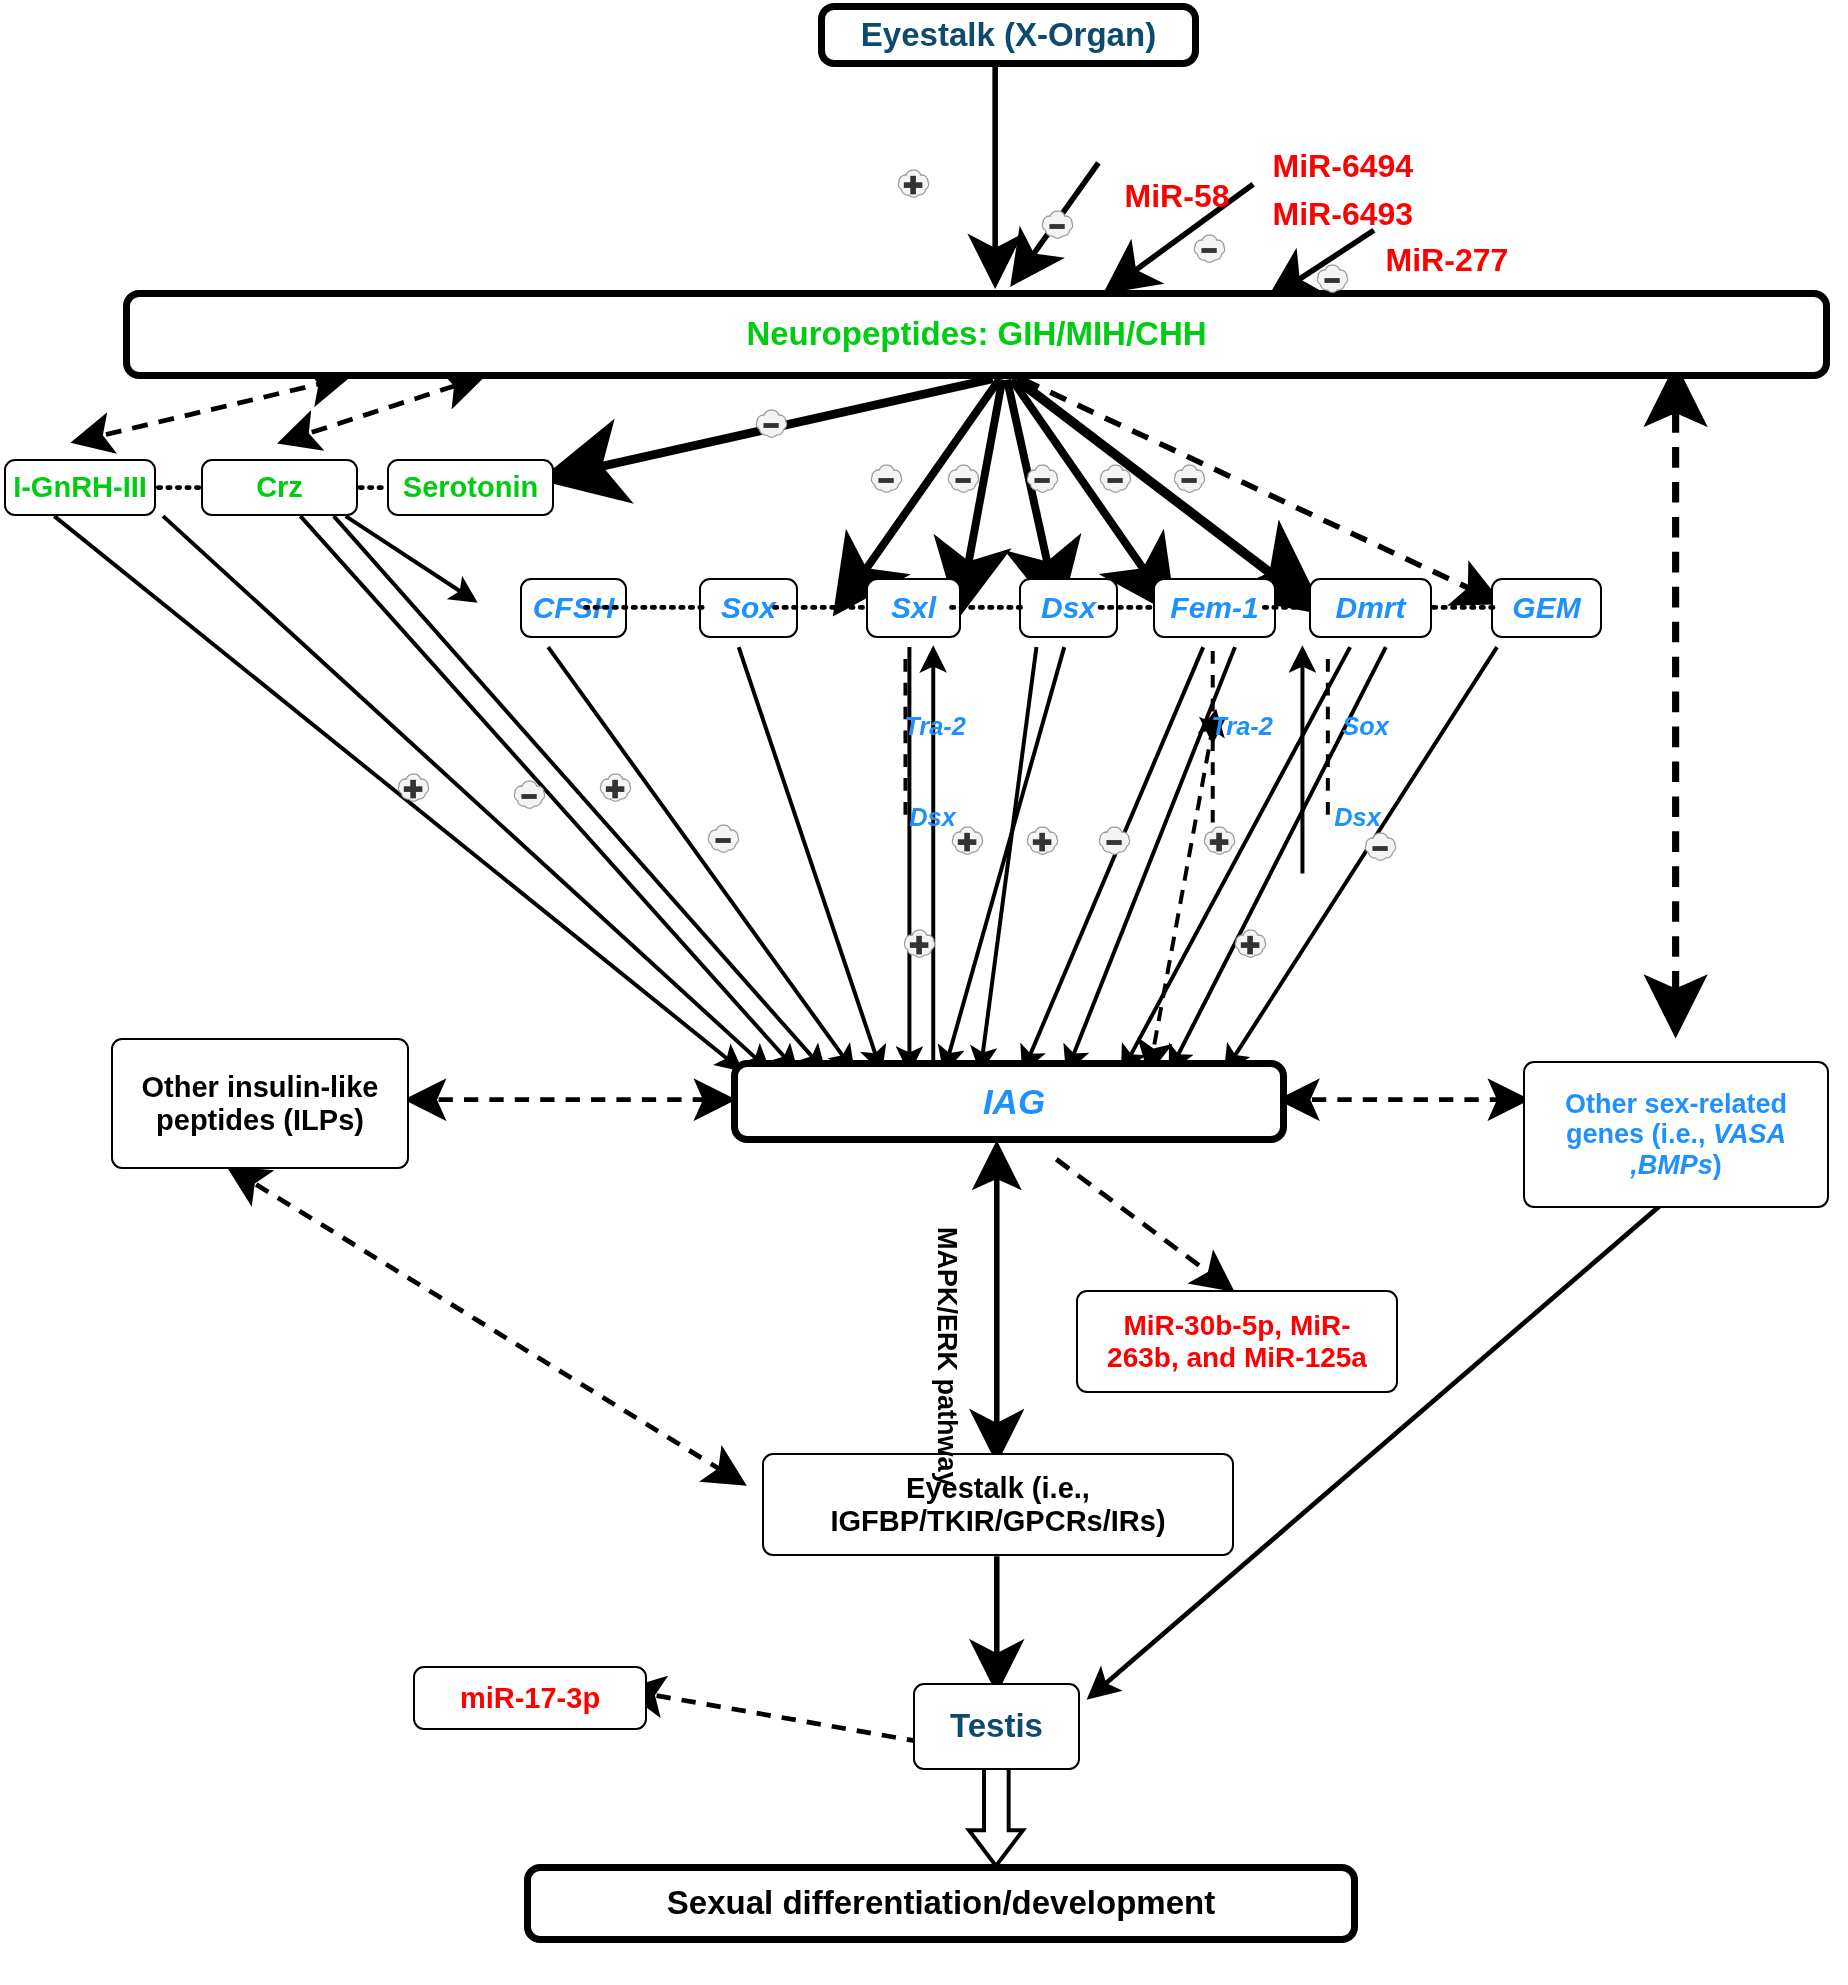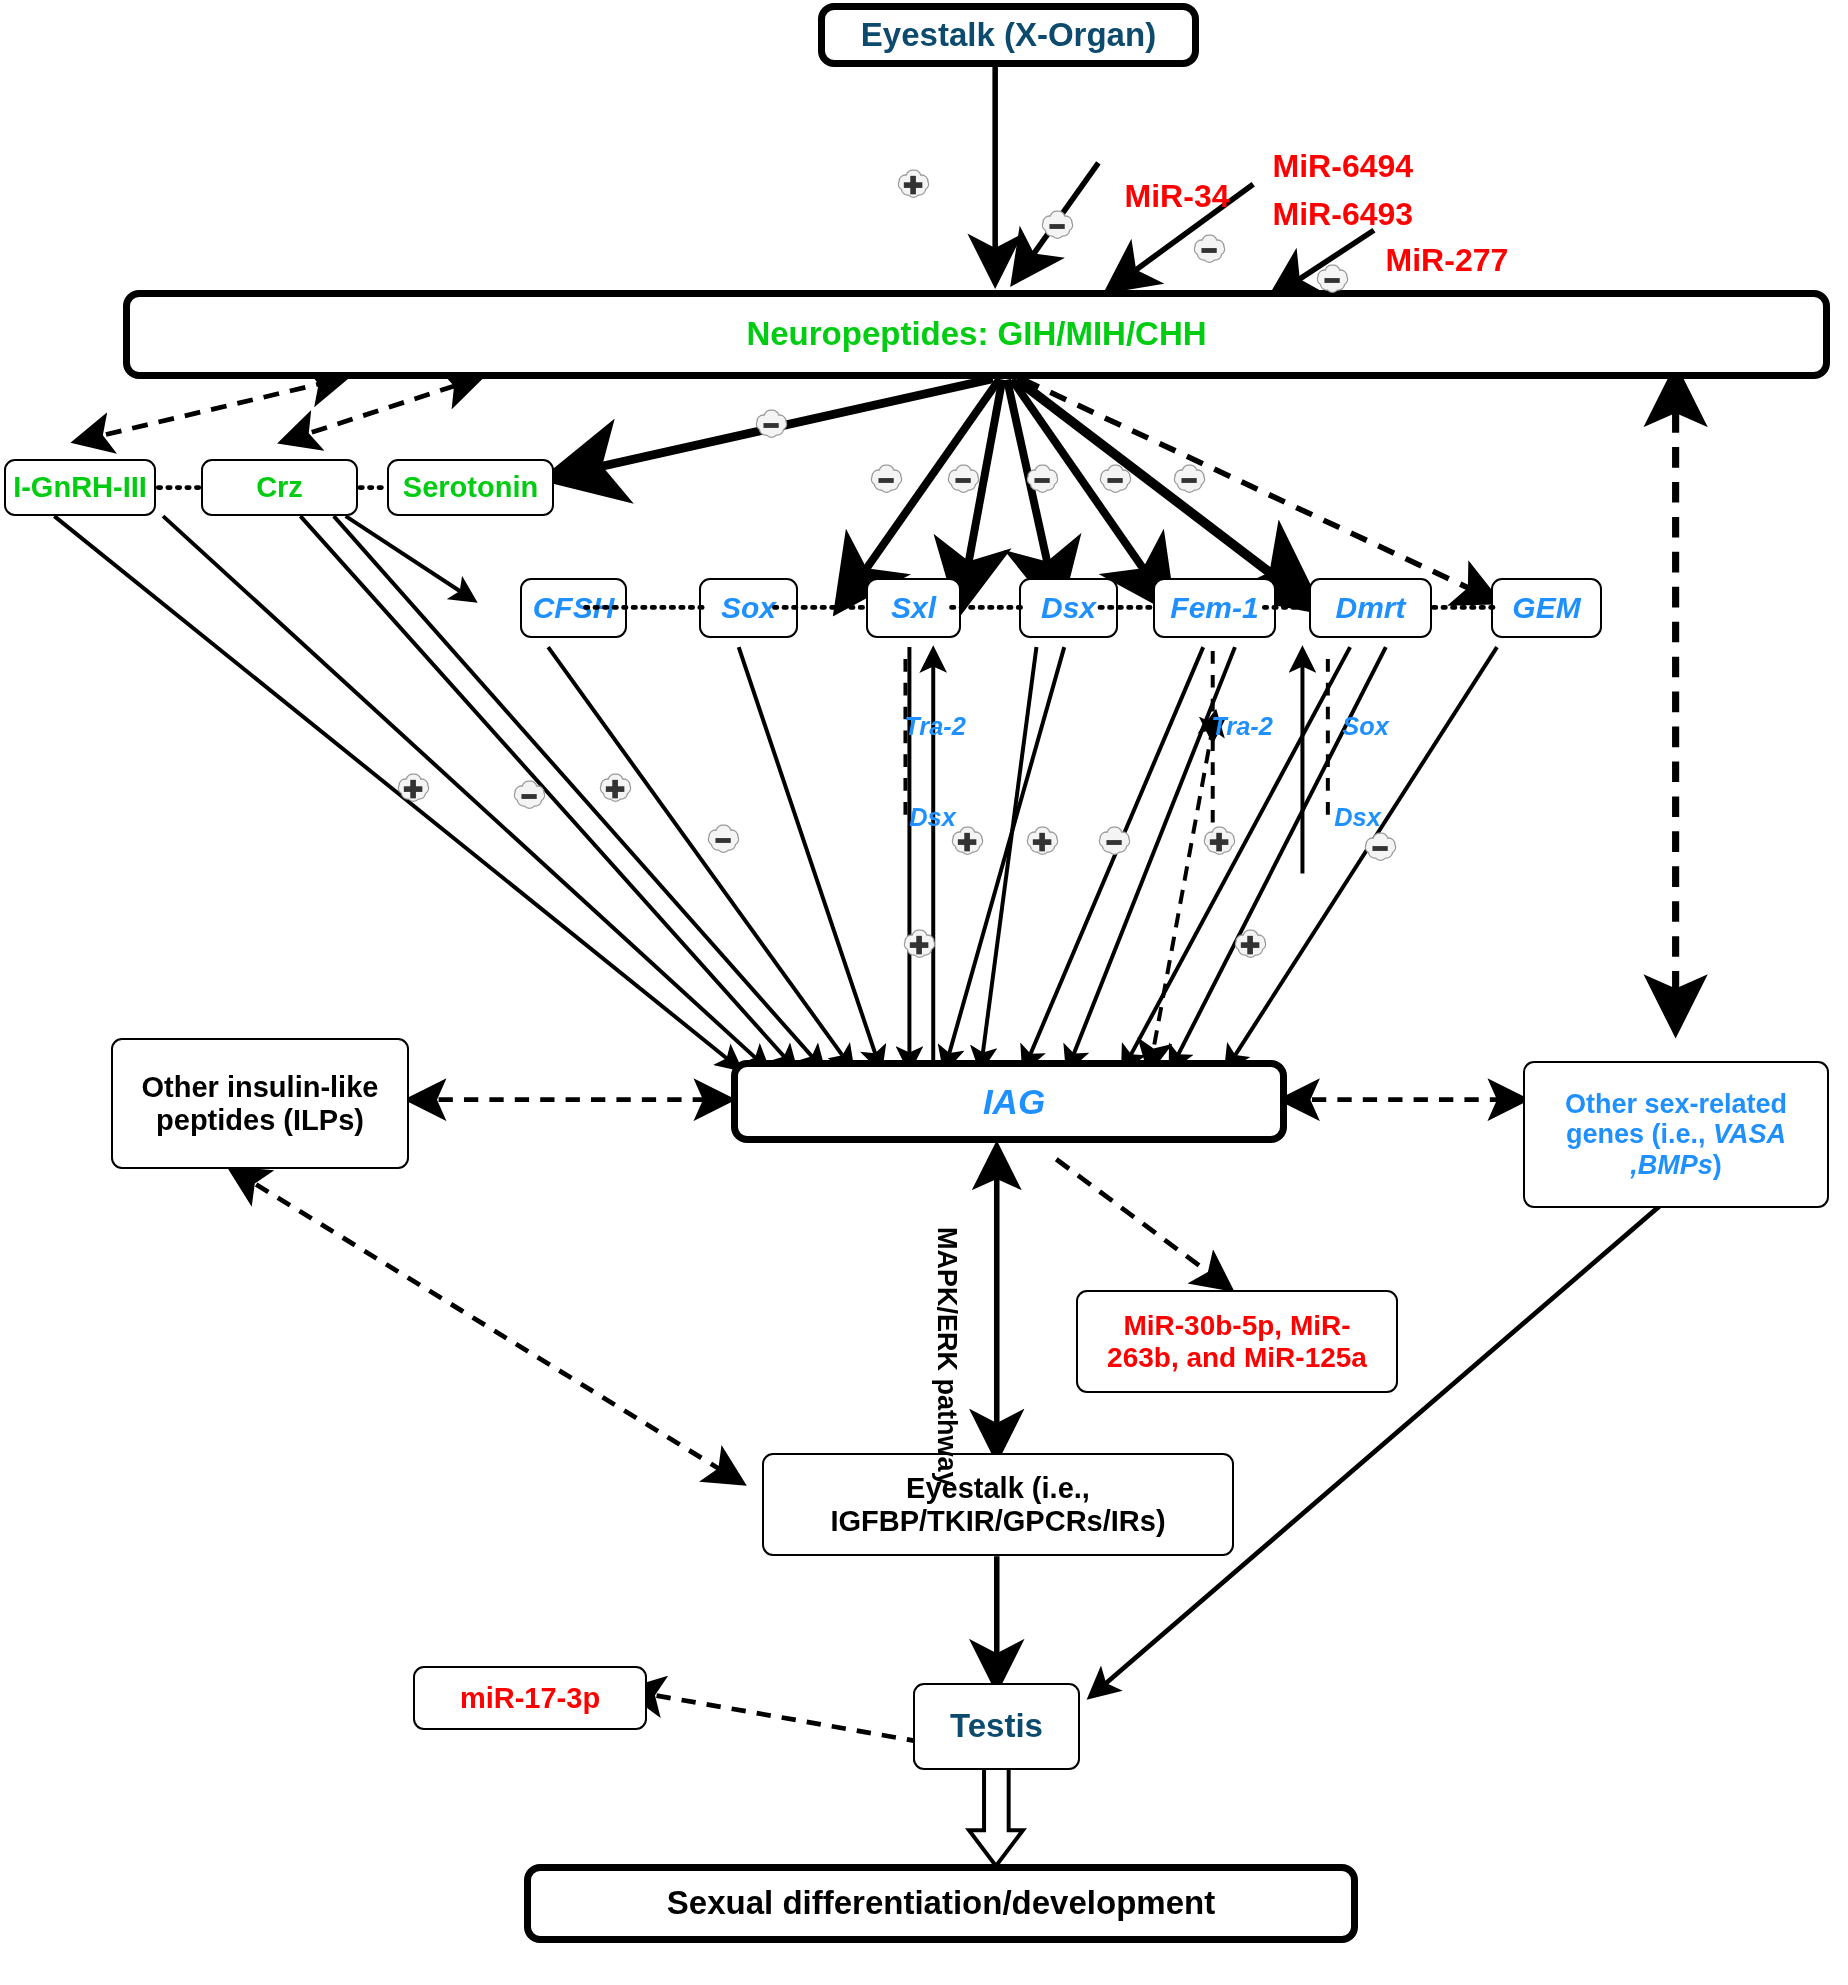--- a/index.html
+++ b/index.html
@@ -218,21 +218,21 @@
 
   <div class="node thin magenta" style="left:913px;top:1683px;width:167px;height:87px;font-size:33px;">
     <span>Testis</span>
   </div>
 
   <div class="node thick black" style="left:524px;top:1864px;width:834px;height:79px;font-size:33px;">
     <span>Sexual differentiation/development</span>
   </div>
 
   <div class="lbl red" style="left:1089px;top:141px;font-size:32px;">
-    <span>MiR-34</span>
+    <span>MiR-58</span>
   </div>
   <div class="lbl red" style="left:1237px;top:111px;font-size:32px;">
     <span>MiR-6494</span>
   </div>
   <div class="lbl red" style="left:1237px;top:159px;font-size:32px;">
     <span>MiR-6493</span>
   </div>
   <div class="lbl red" style="left:1350px;top:205px;font-size:32px;">
     <span>MiR-277</span>
   </div>

